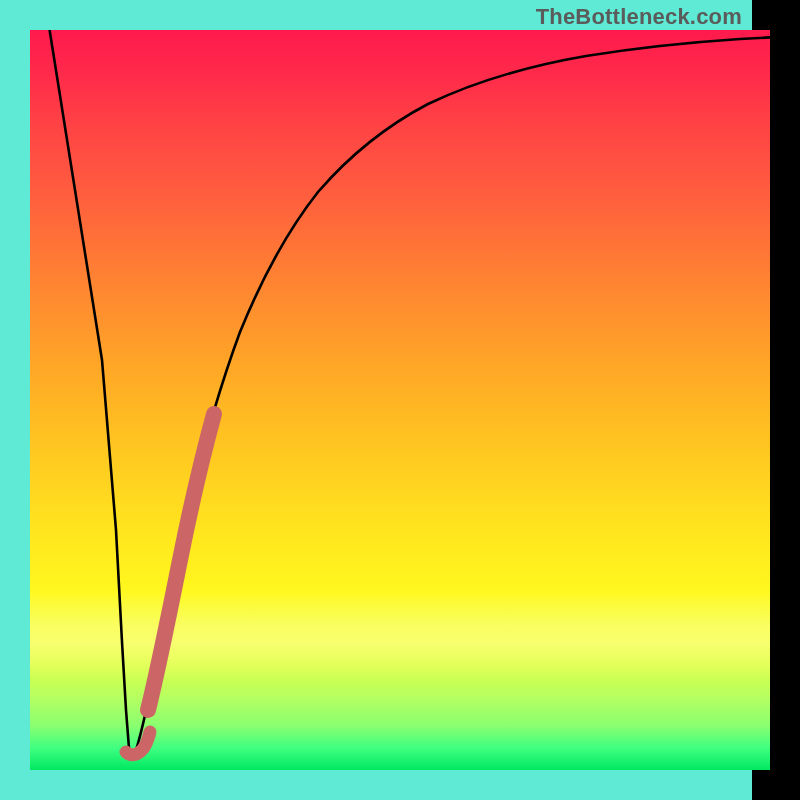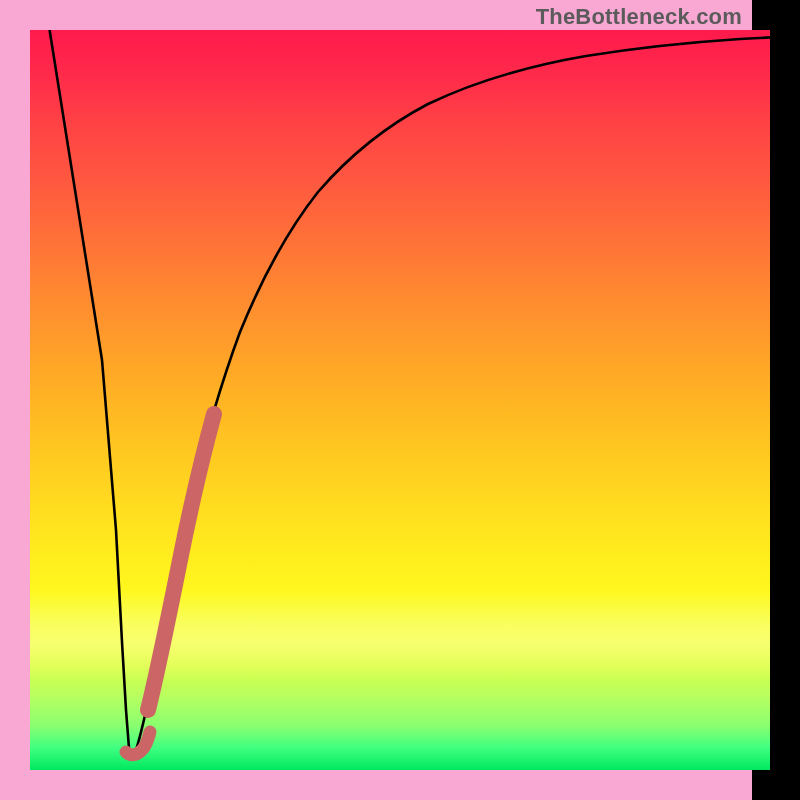--- a/index.html
+++ b/index.html
@@ -9,21 +9,21 @@
     height: 800px;
     background: #000;
     overflow: hidden;
   }
   .frame {
     position: absolute;
     left: 0;
     top: 0;
     width: 752px;
     height: 800px;
-    background: #f9a8d4;
+    background: #5eead4;
   }
   .plot-area {
     position: absolute;
     left: 30px;
     top: 30px;
     width: 740px;
     height: 740px;
     background: linear-gradient(to bottom,
       #ff1a4d 0%,
       #ff2a4a 6%,

